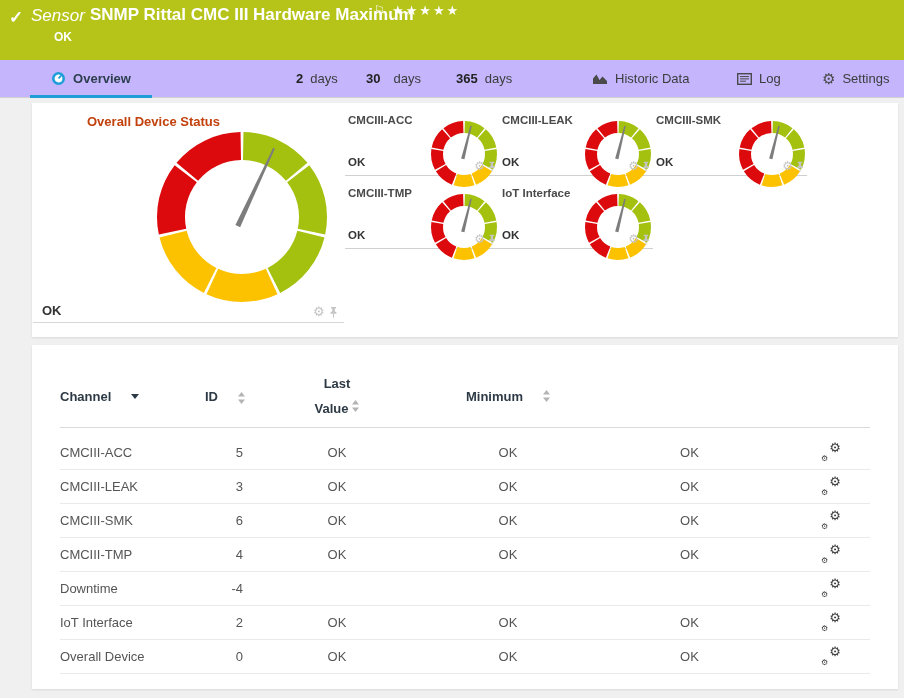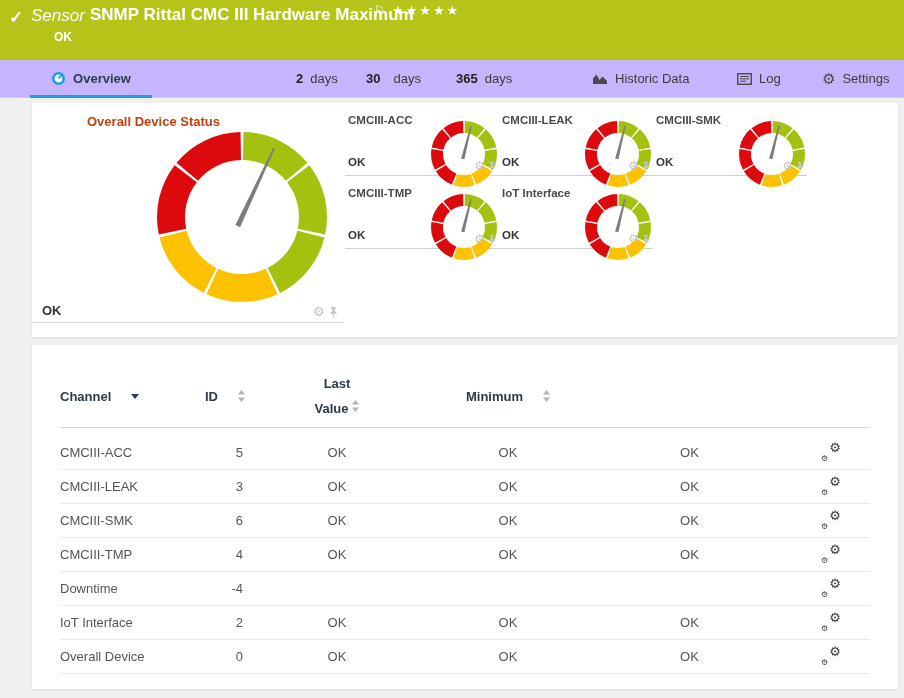--- a/index.html
+++ b/index.html
@@ -43,21 +43,21 @@
   .minicell .title{position:absolute;left:3px;top:11px;font-size:11.5px;font-weight:bold;color:#4a4a4a;}
   .minicell .gauge{position:absolute;left:84px;top:16px;width:70px;height:70px;z-index:1;}
   .minicell .status{position:absolute;left:3px;bottom:7px;font-size:11.5px;font-weight:bold;color:#333;}
   .minicell .cellicons{position:absolute;right:3px;bottom:3px;display:flex;align-items:center;gap:3px;color:#c5c5c5;z-index:2;}
   .cellicons .gear-glyph{font-size:12px;line-height:1;}
 
   
   .tgrid{display:grid;grid-template-columns:120px 65px 184px 158px 205px 1fr;align-items:center;}
   .thead{padding:30px 28px 0 28px;}
   .thead .hc{font-size:13px;font-weight:bold;color:#2d3a45;display:flex;align-items:center;gap:20px;}
-  .thead .hc.r{justify-content:flex-end;}
+  .thead .hc.r{justify-content:flex-end;align-items:flex-end;}
   .thead .hc.c{justify-content:center;}
   .thead .twoline{flex-direction:column;gap:8px;line-height:17px;}
   .thead .twoline .l2{display:flex;gap:4px;}
   .thead-sep{margin:10px 28px 0 28px;height:1px;background:#d9d9d9;}
   .tbody{padding:8px 28px 0 28px;}
   .trow{height:33px;border-bottom:1px solid #e9e9e9;font-size:13px;color:#555;}
   .trow .cl{text-align:left;}
   .trow .cr{text-align:right;padding-right:2px;}
   .trow .cc{text-align:center;}
   .row-gears{position:relative;width:20px;height:17px;margin:0 auto;cursor:pointer;}

